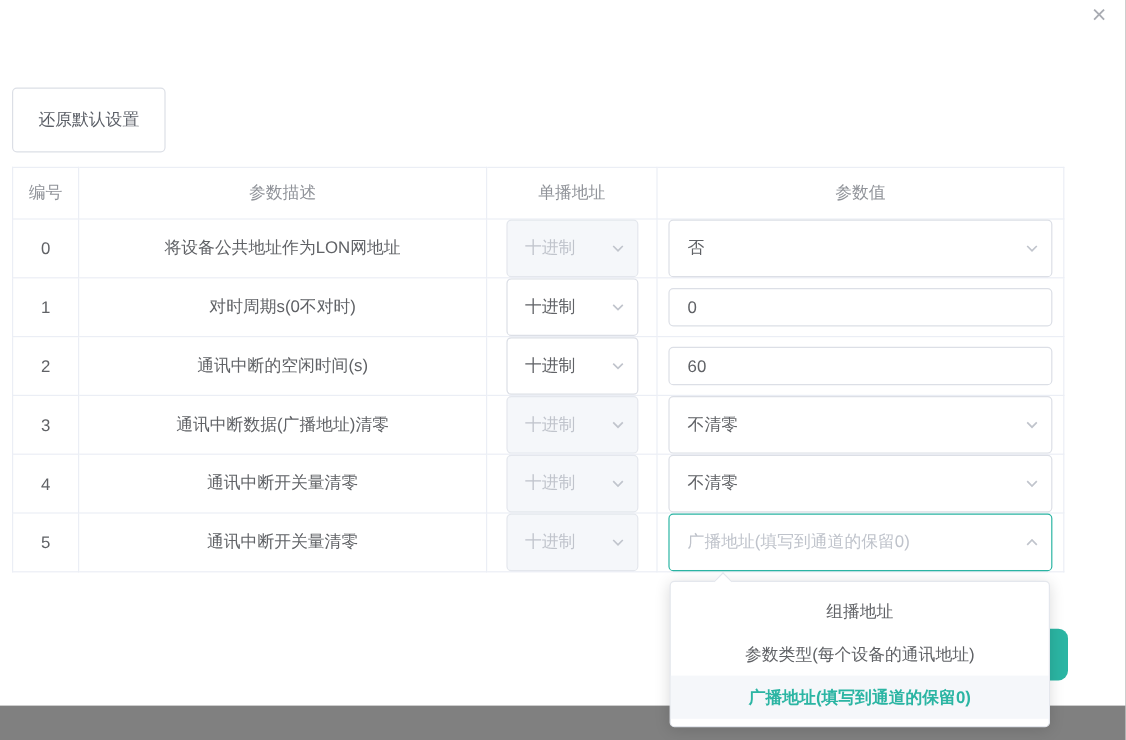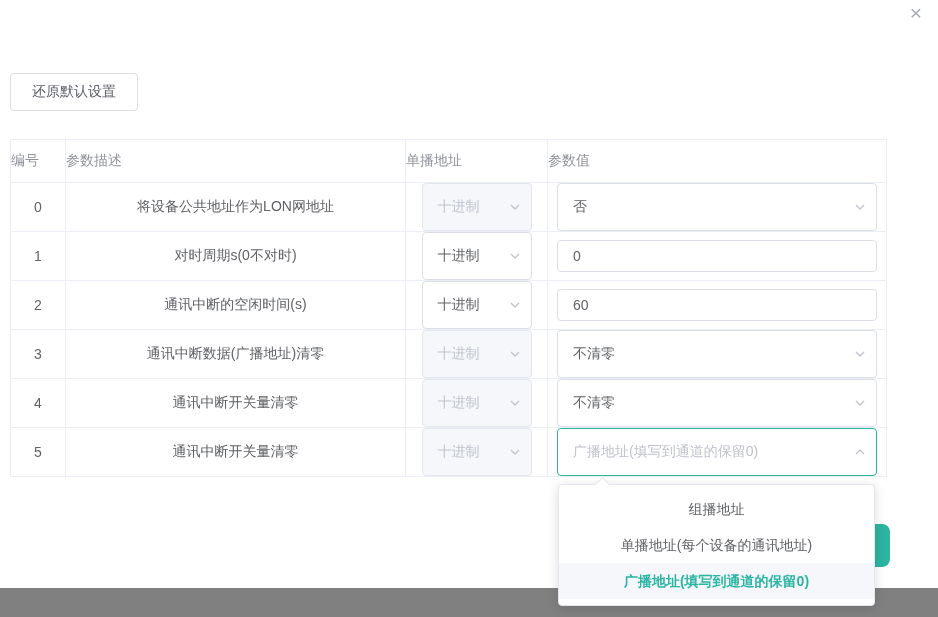--- a/index.html
+++ b/index.html
@@ -21,32 +21,32 @@
     white-space: nowrap;
   }
   .close-btn {
     position: absolute; right: 16px; top: 0px;
     font-size: 21px; color: #a8abb2; line-height: 26px;
     cursor: pointer; background: none; border: none;
     font-family: "Liberation Sans", sans-serif;
   }
   .restore-btn {
     position: absolute; left: 10px; top: 73px;
-    height: 38px; padding: 0 21px;
+    height: 54px; padding: 0 21px;
     background: #fff; border: 1px solid #dcdfe6; border-radius: 4px;
     font-size: 14px; color: #5a5e66; cursor: pointer;
     font-family: "Liberation Sans", "DejaVu Sans", sans-serif;
   }
   table.param-table {
     position: absolute; left: 10px; top: 139px;
     width: 876px; border-collapse: collapse; table-layout: fixed;
   }
   .param-table th {
     height: 43px; font-size: 14px; font-weight: normal;
-    color: #909399; text-align: left;
+    color: #909399; text-align: center;
     border: 1px solid #ebeef5; background: #fff;
   }
   .param-table td {
     height: 49px; font-size: 14px; color: #606266;
     text-align: center; border: 1px solid #ebeef5; background: #fff;
   }
   .col-id { width: 55px; }
   .col-desc { width: 340px; }
   .col-type { width: 142px; }
   .col-val { width: 339px; }
@@ -238,17 +238,17 @@
               </span>
             </div></td>
         </tr>
       </tbody>
   </table>
 
   <button class="primary-btn"></button>
 
   <div class="dropdown">
       <div class="opt">组播地址</div>
-      <div class="opt">单播地址(每个设备的通讯地址)</div>
+      <div class="opt">参数类型(每个设备的通讯地址)</div>
       <div class="opt selected">广播地址(填写到通道的保留0)</div>
     </div>
 
 </div>
 
 </body></html>

